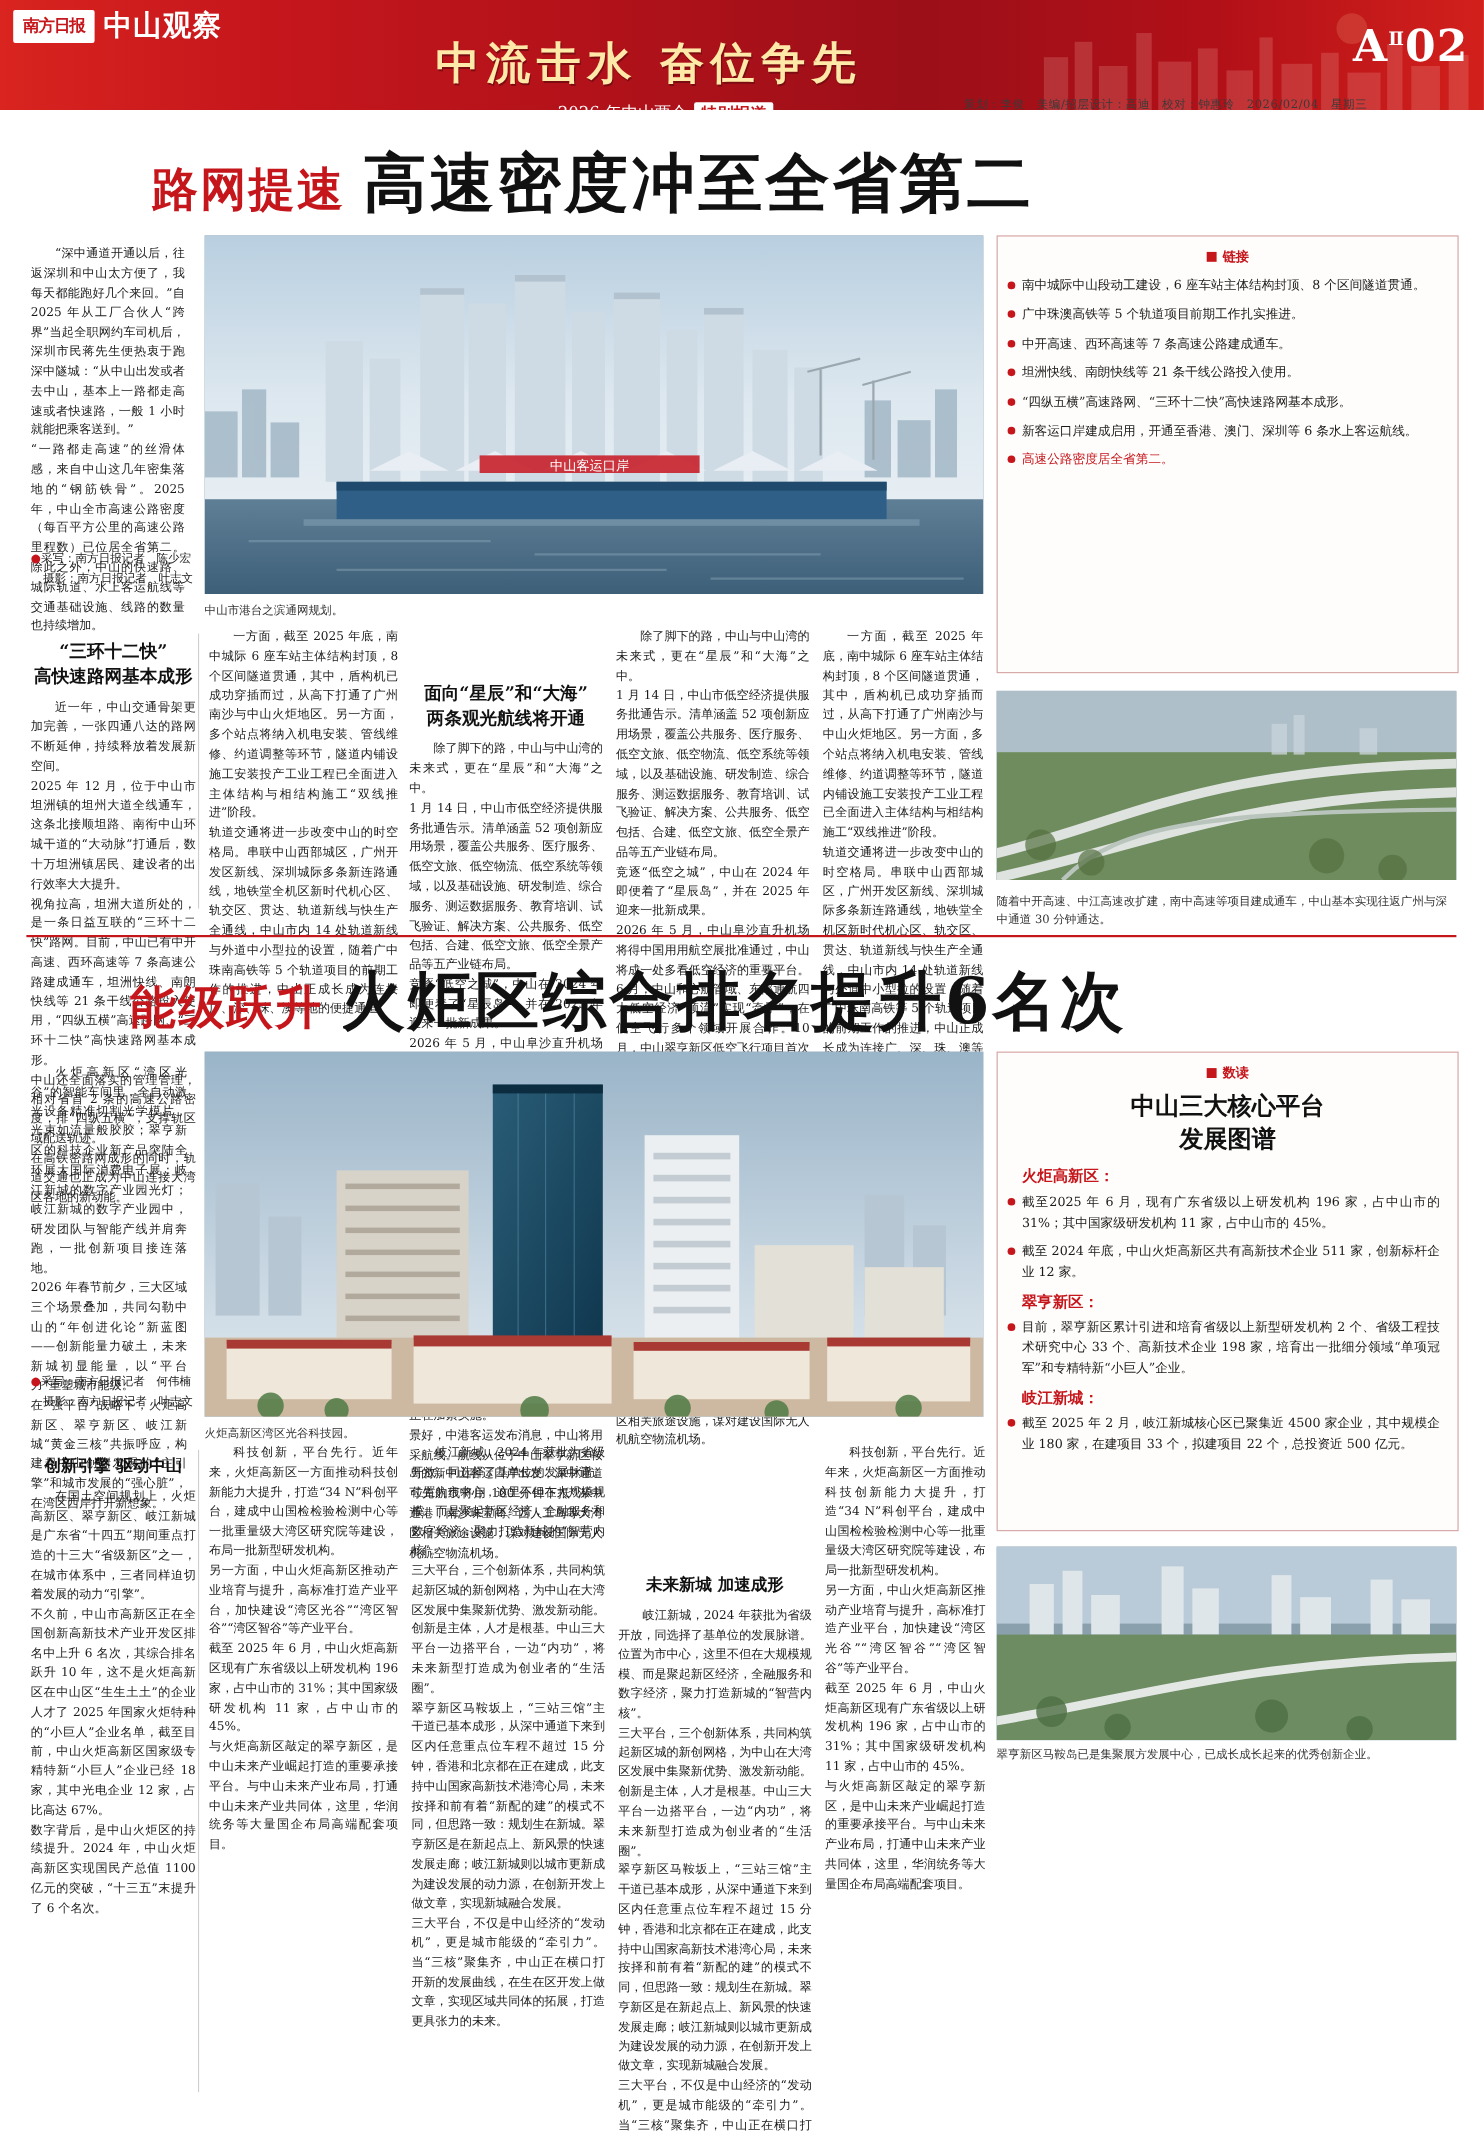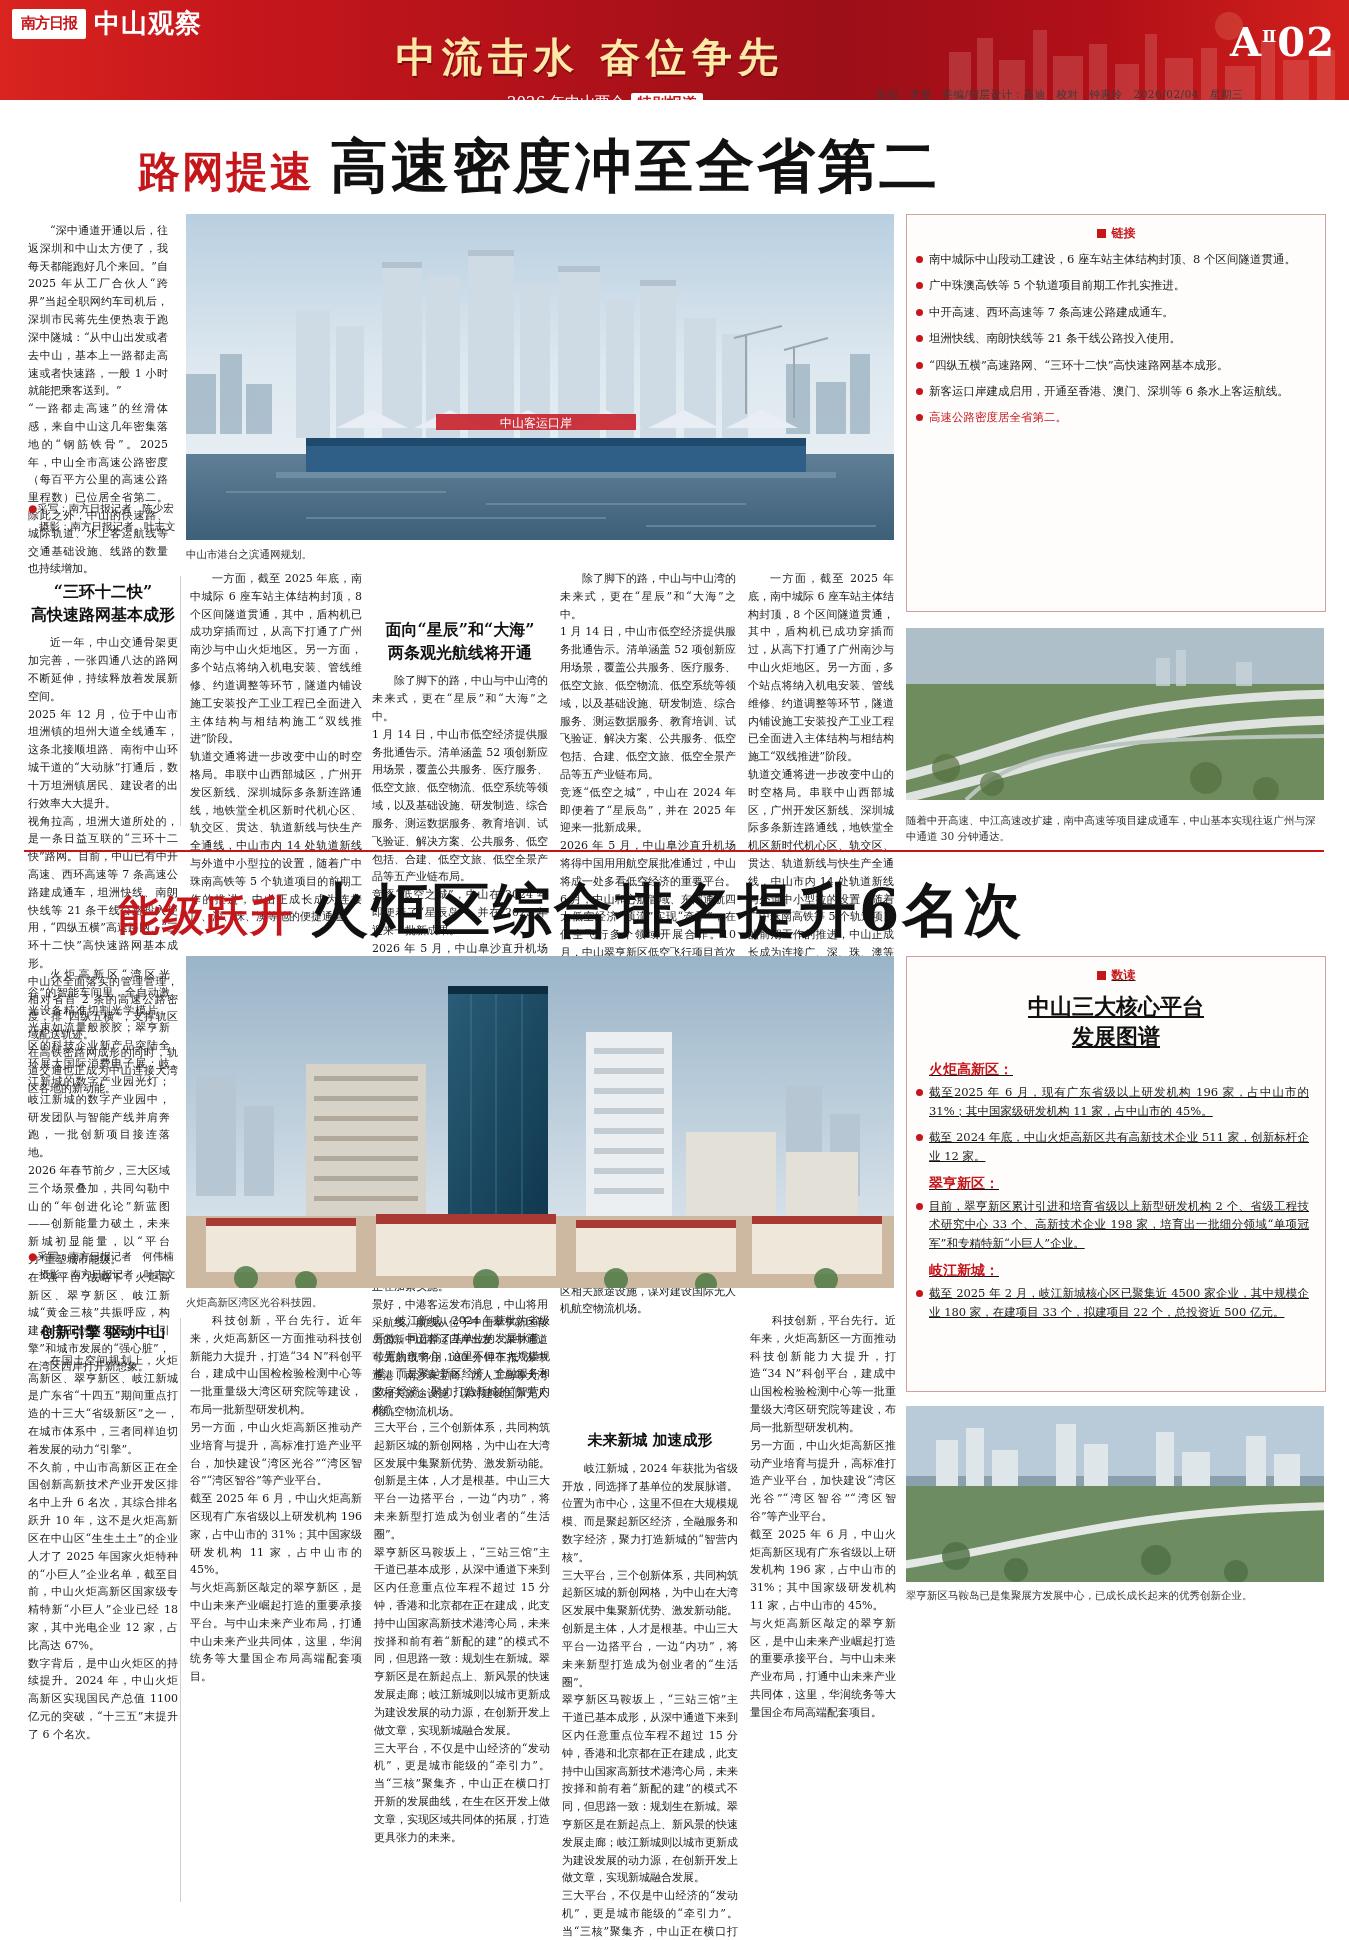--- a/index.html
+++ b/index.html
@@ -385,21 +385,21 @@
           <circle cx="120" cy="326" r="11"></circle>
           <circle cx="300" cy="326" r="13"></circle>
         <circle cx="430" cy="324" r="12"></circle>
           <circle cx="520" cy="328" r="11"></circle>
           <circle cx="640" cy="324" r="12"></circle>
       </g>
     </svg>
   </div>
   <div class="cap zh" style="left:186px;top:1296px;width:400px;">火炬高新区湾区光谷科技园。</div>
 
-  <div class="sidebox" style="left:906px;top:956px;width:418px;height:434px;text-decoration:underline;">
+  <div class="sidebox" style="left:906px;top:956px;width:418px;height:434px;">
     <div class="sb-tag zh">
       <span class="sb-sq"></span>
       <span>数读</span>
     </div>
     <div class="sb-title zh" style="white-space:pre-line;">中山三大核心平台
 发展图谱</div>
 
     <div class="sb-list">
       <div class="sb-sub zh">火炬高新区：</div>
       <div class="sb-item zh">截至2025 年 6 月，现有广东省级以上研发机构 196 家，占中山市的 31%；其中国家级研发机构 11 家，占中山市的 45%。</div>

